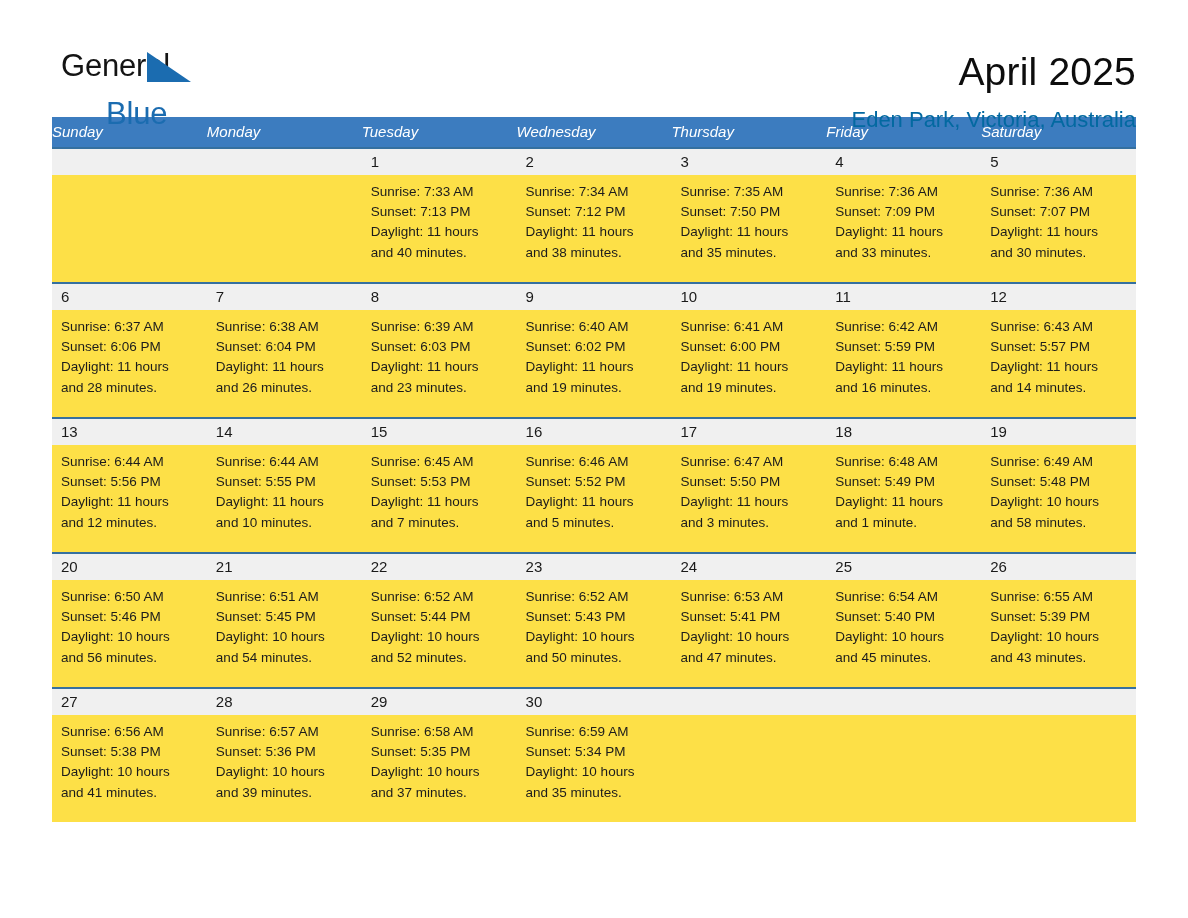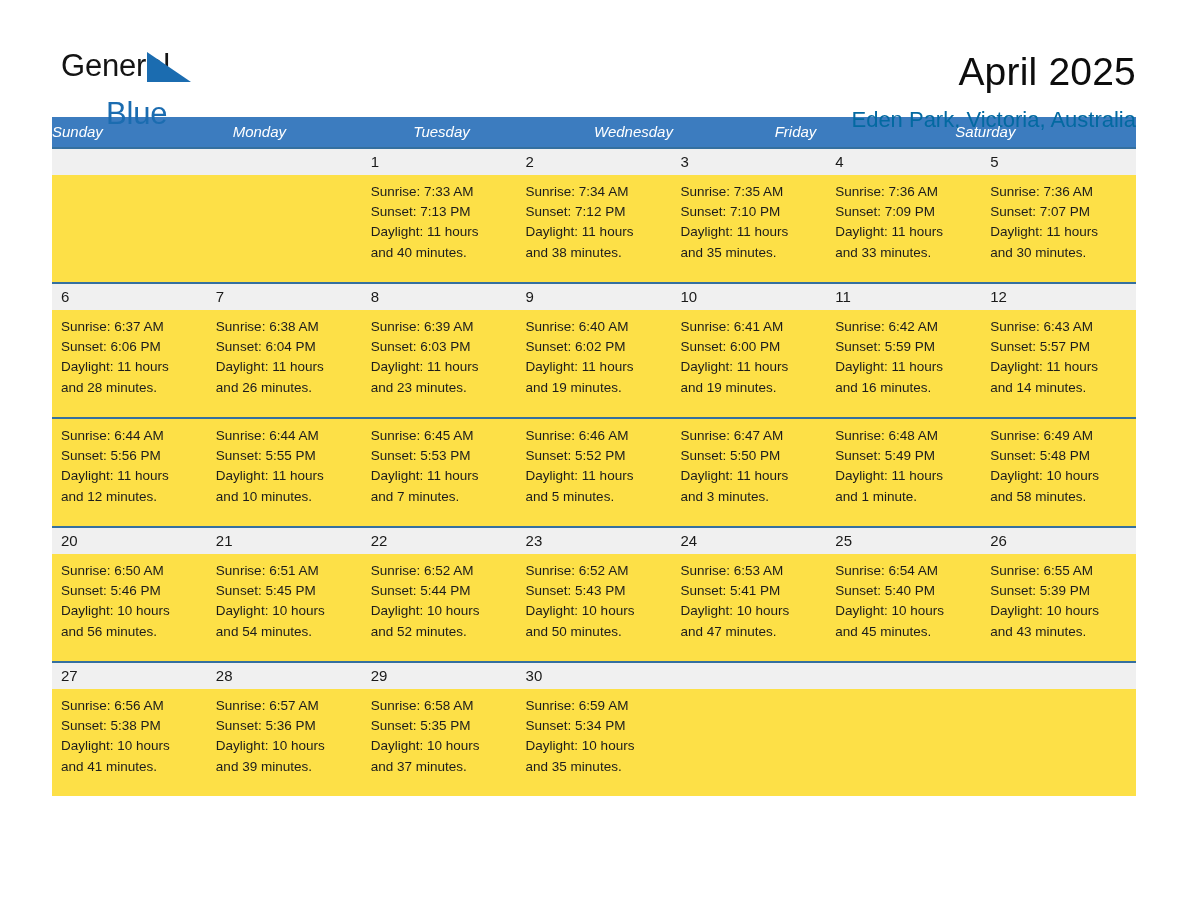--- a/index.html
+++ b/index.html
@@ -164,20 +164,21 @@
     </div>
 
   </div>
 
   <div class="calendar">
     <div class="weekday-row" id="weekday-row">
         <div class="weekday">Sunday</div>
         <div class="weekday">Monday</div>
         <div class="weekday">Tuesday</div>
         <div class="weekday">Wednesday</div>
+        <div class="weekday">Thursday</div>
         <div class="weekday">Friday</div>
         <div class="weekday">Saturday</div>
       </div>
     <div id="weeks-container">
         <div class="week first">
           <div class="week-rule"></div>
           <div class="date-band">
             <div class="date-cell"></div>
             <div class="date-cell"></div>
             <div class="date-cell">1</div>
@@ -196,21 +197,21 @@
               <div class="ln">and 40 minutes.</div>
             </div>
             <div class="detail-cell">
               <div class="ln">Sunrise: 7:34 AM</div>
               <div class="ln">Sunset: 7:12 PM</div>
               <div class="ln">Daylight: 11 hours</div>
               <div class="ln">and 38 minutes.</div>
             </div>
             <div class="detail-cell">
               <div class="ln">Sunrise: 7:35 AM</div>
-              <div class="ln">Sunset: 7:10 PM</div>
+              <div class="ln">Sunset: 7:50 PM</div>
               <div class="ln">Daylight: 11 hours</div>
               <div class="ln">and 35 minutes.</div>
             </div>
             <div class="detail-cell">
               <div class="ln">Sunrise: 7:36 AM</div>
               <div class="ln">Sunset: 7:09 PM</div>
               <div class="ln">Daylight: 11 hours</div>
               <div class="ln">and 33 minutes.</div>
             </div>
             <div class="detail-cell">
@@ -272,20 +273,29 @@
             <div class="detail-cell">
               <div class="ln">Sunrise: 6:43 AM</div>
               <div class="ln">Sunset: 5:57 PM</div>
               <div class="ln">Daylight: 11 hours</div>
               <div class="ln">and 14 minutes.</div>
             </div>
           </div>
         </div>
         <div class="week">
           <div class="week-rule"></div>
+          <div class="date-band">
+            <div class="date-cell">13</div>
+            <div class="date-cell">14</div>
+            <div class="date-cell">15</div>
+            <div class="date-cell">16</div>
+            <div class="date-cell">17</div>
+            <div class="date-cell">18</div>
+            <div class="date-cell">19</div>
+          </div>
           <div class="detail-band">
             <div class="detail-cell">
               <div class="ln">Sunrise: 6:44 AM</div>
               <div class="ln">Sunset: 5:56 PM</div>
               <div class="ln">Daylight: 11 hours</div>
               <div class="ln">and 12 minutes.</div>
             </div>
             <div class="detail-cell">
               <div class="ln">Sunrise: 6:44 AM</div>
               <div class="ln">Sunset: 5:55 PM</div>

